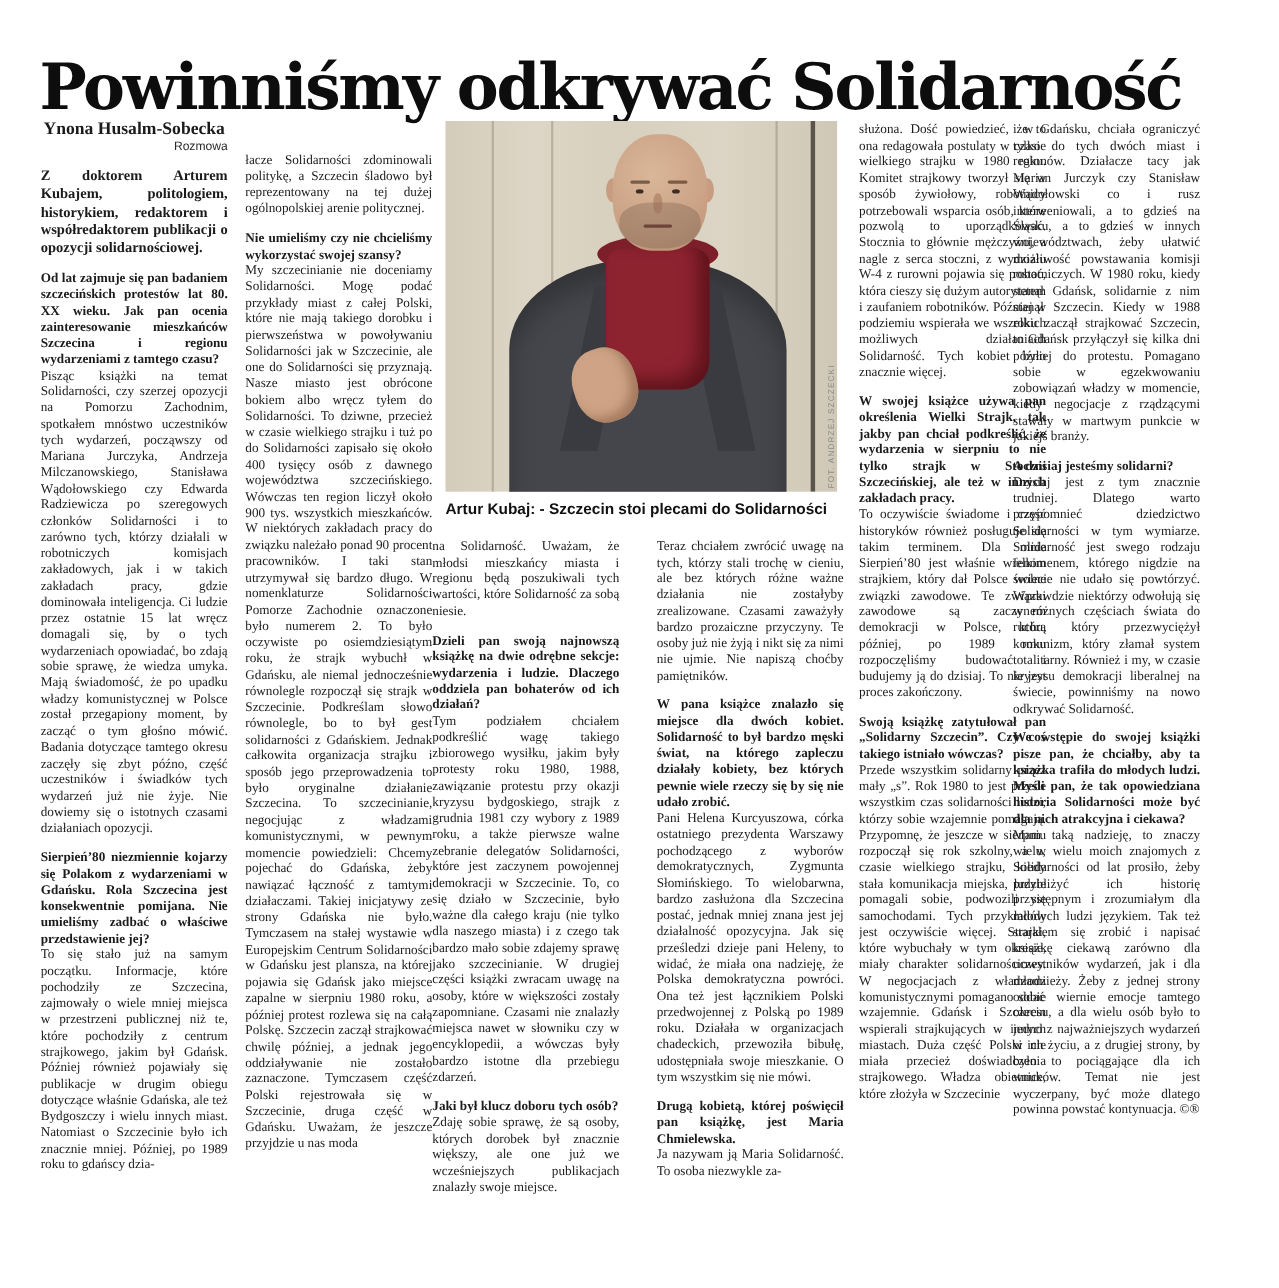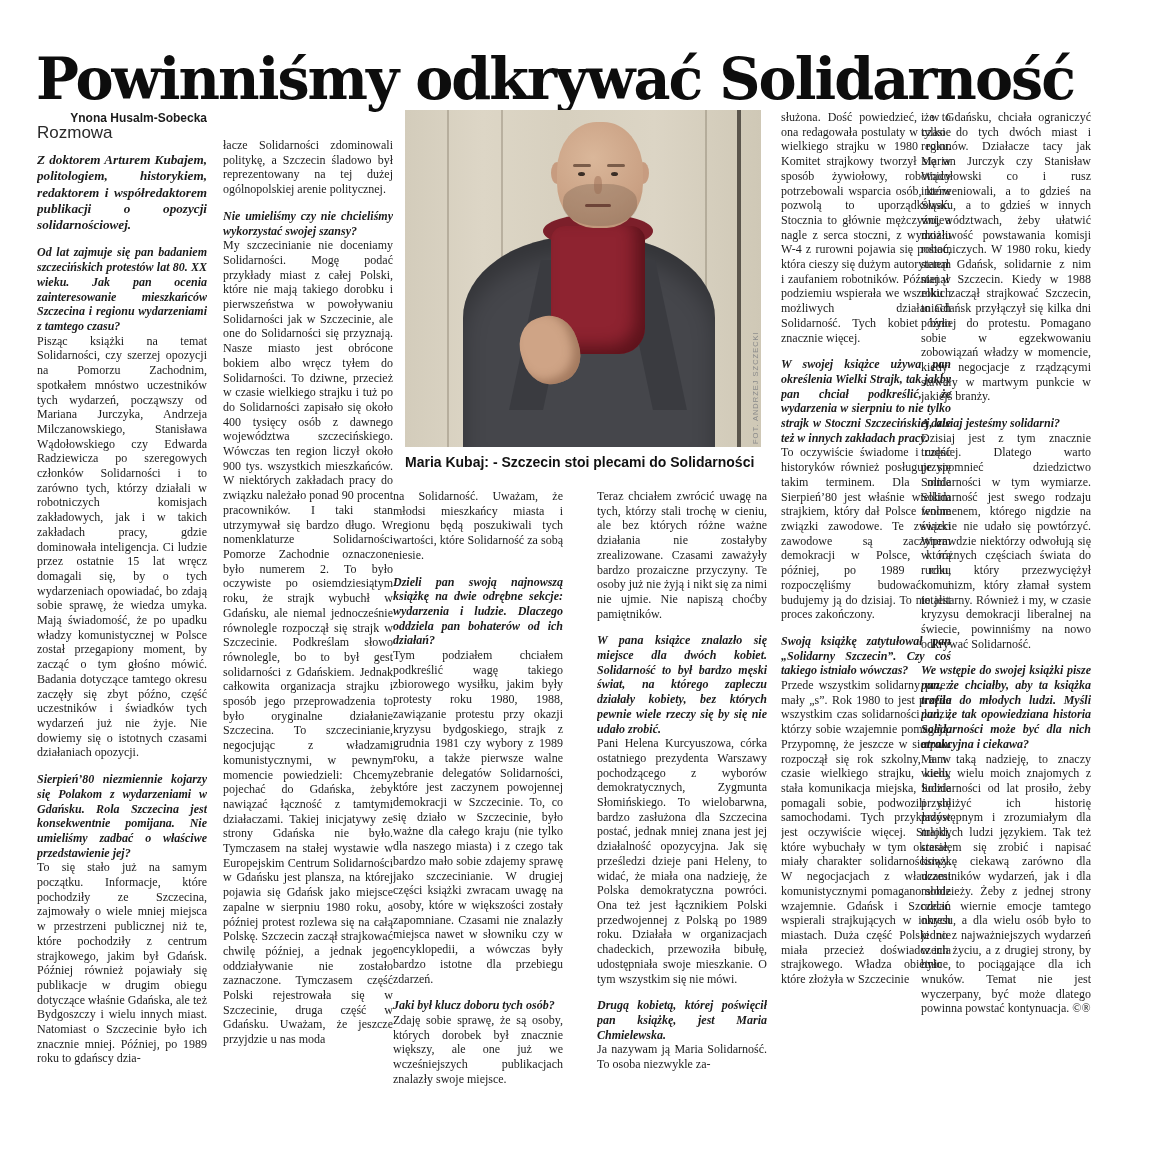--- a/index.html
+++ b/index.html
@@ -12,28 +12,28 @@
     position:absolute;left:36px;top:10px;width:1100px;
     font-family:"DejaVu Serif", serif;font-weight:700;
     font-size:58px;line-height:1.05;letter-spacing:-2px;color:#0d0d0d;
     white-space:nowrap;transform:scaleX(0.985);transform-origin:left top;
   }
   .col{
     position:absolute;width:170px;top:110px;height:1061px;overflow:hidden;
     font-size:12px;line-height:14.7px;text-align:justify;
   }
   .col p{margin:0;}
-  .col p.q{font-weight:700;margin-top:12px;font-style:italic;}
+  .col p.q{font-weight:700;margin-top:12px;}
   .col p:first-child{margin-top:0;}
   #col1{left:37px;}  #col2{left:223px;margin-top:28px;}
   #col3{left:393px;top:489px;height:682px;}
   #col4{left:597px;top:489px;height:682px;}
   #col5{left:781px;} #col6{left:921px;}
-  .author{font-family:Liberation Sans, sans-serif;font-weight:700;font-size:12px;line-height:16px;text-align:right;}
-  .kicker{font-family:"Liberation Sans", sans-serif;font-size:17px;line-height:14px;color:#2a2a2a;margin-bottom:28px;text-align:left;}
+  .author{font-family:Liberation Serif, serif;font-weight:700;font-size:16px;line-height:16px;text-align:center;}
+  .kicker{font-family:"Liberation Sans", sans-serif;font-size:11px;line-height:14px;color:#2a2a2a;margin-bottom:28px;text-align:right;}
   .lead{font-weight:700;font-size:13.2px;line-height:16.3px;margin-bottom:15px;}
   
   .photo{
     position:absolute;left:405px;top:110px;width:356px;height:337px;overflow:hidden;
     background:linear-gradient(90deg,#d3ccbb 0%,#ddd6c6 22%,#d7d0bf 45%,#dcd5c5 70%,#cfc8b6 100%);
   }
   .seam{position:absolute;top:0;bottom:0;width:2px;background:rgba(120,110,92,.35);}
   .seam.dark{width:4px;background:#5a554c;}
   .torso{position:absolute;left:58px;top:126px;width:252px;height:215px;background:#45464b;
     border-radius:46% 46% 0 0/38% 38% 0 0;box-shadow:inset 0 18px 22px rgba(0,0,0,.25);}
@@ -97,14 +97,14 @@
   <div class="ear r"></div>
   <div class="head"></div>
   <div class="stubble"></div>
   <div class="brow l"></div>
   <div class="brow r"></div>
   <div class="eye l"></div>
   <div class="eye r"></div>
   <div class="nose"></div>
   <div class="mouth"></div>
 </div>
-<div class="caption">Maria Kubaj: - Szczecin stoi plecami do Solidarności</div>
+<div class="caption">Artur Kubaj: - Szczecin stoi plecami do Solidarności</div>
 <div class="credit">FOT. ANDRZEJ SZCZECKI</div>
 
 </body></html>

